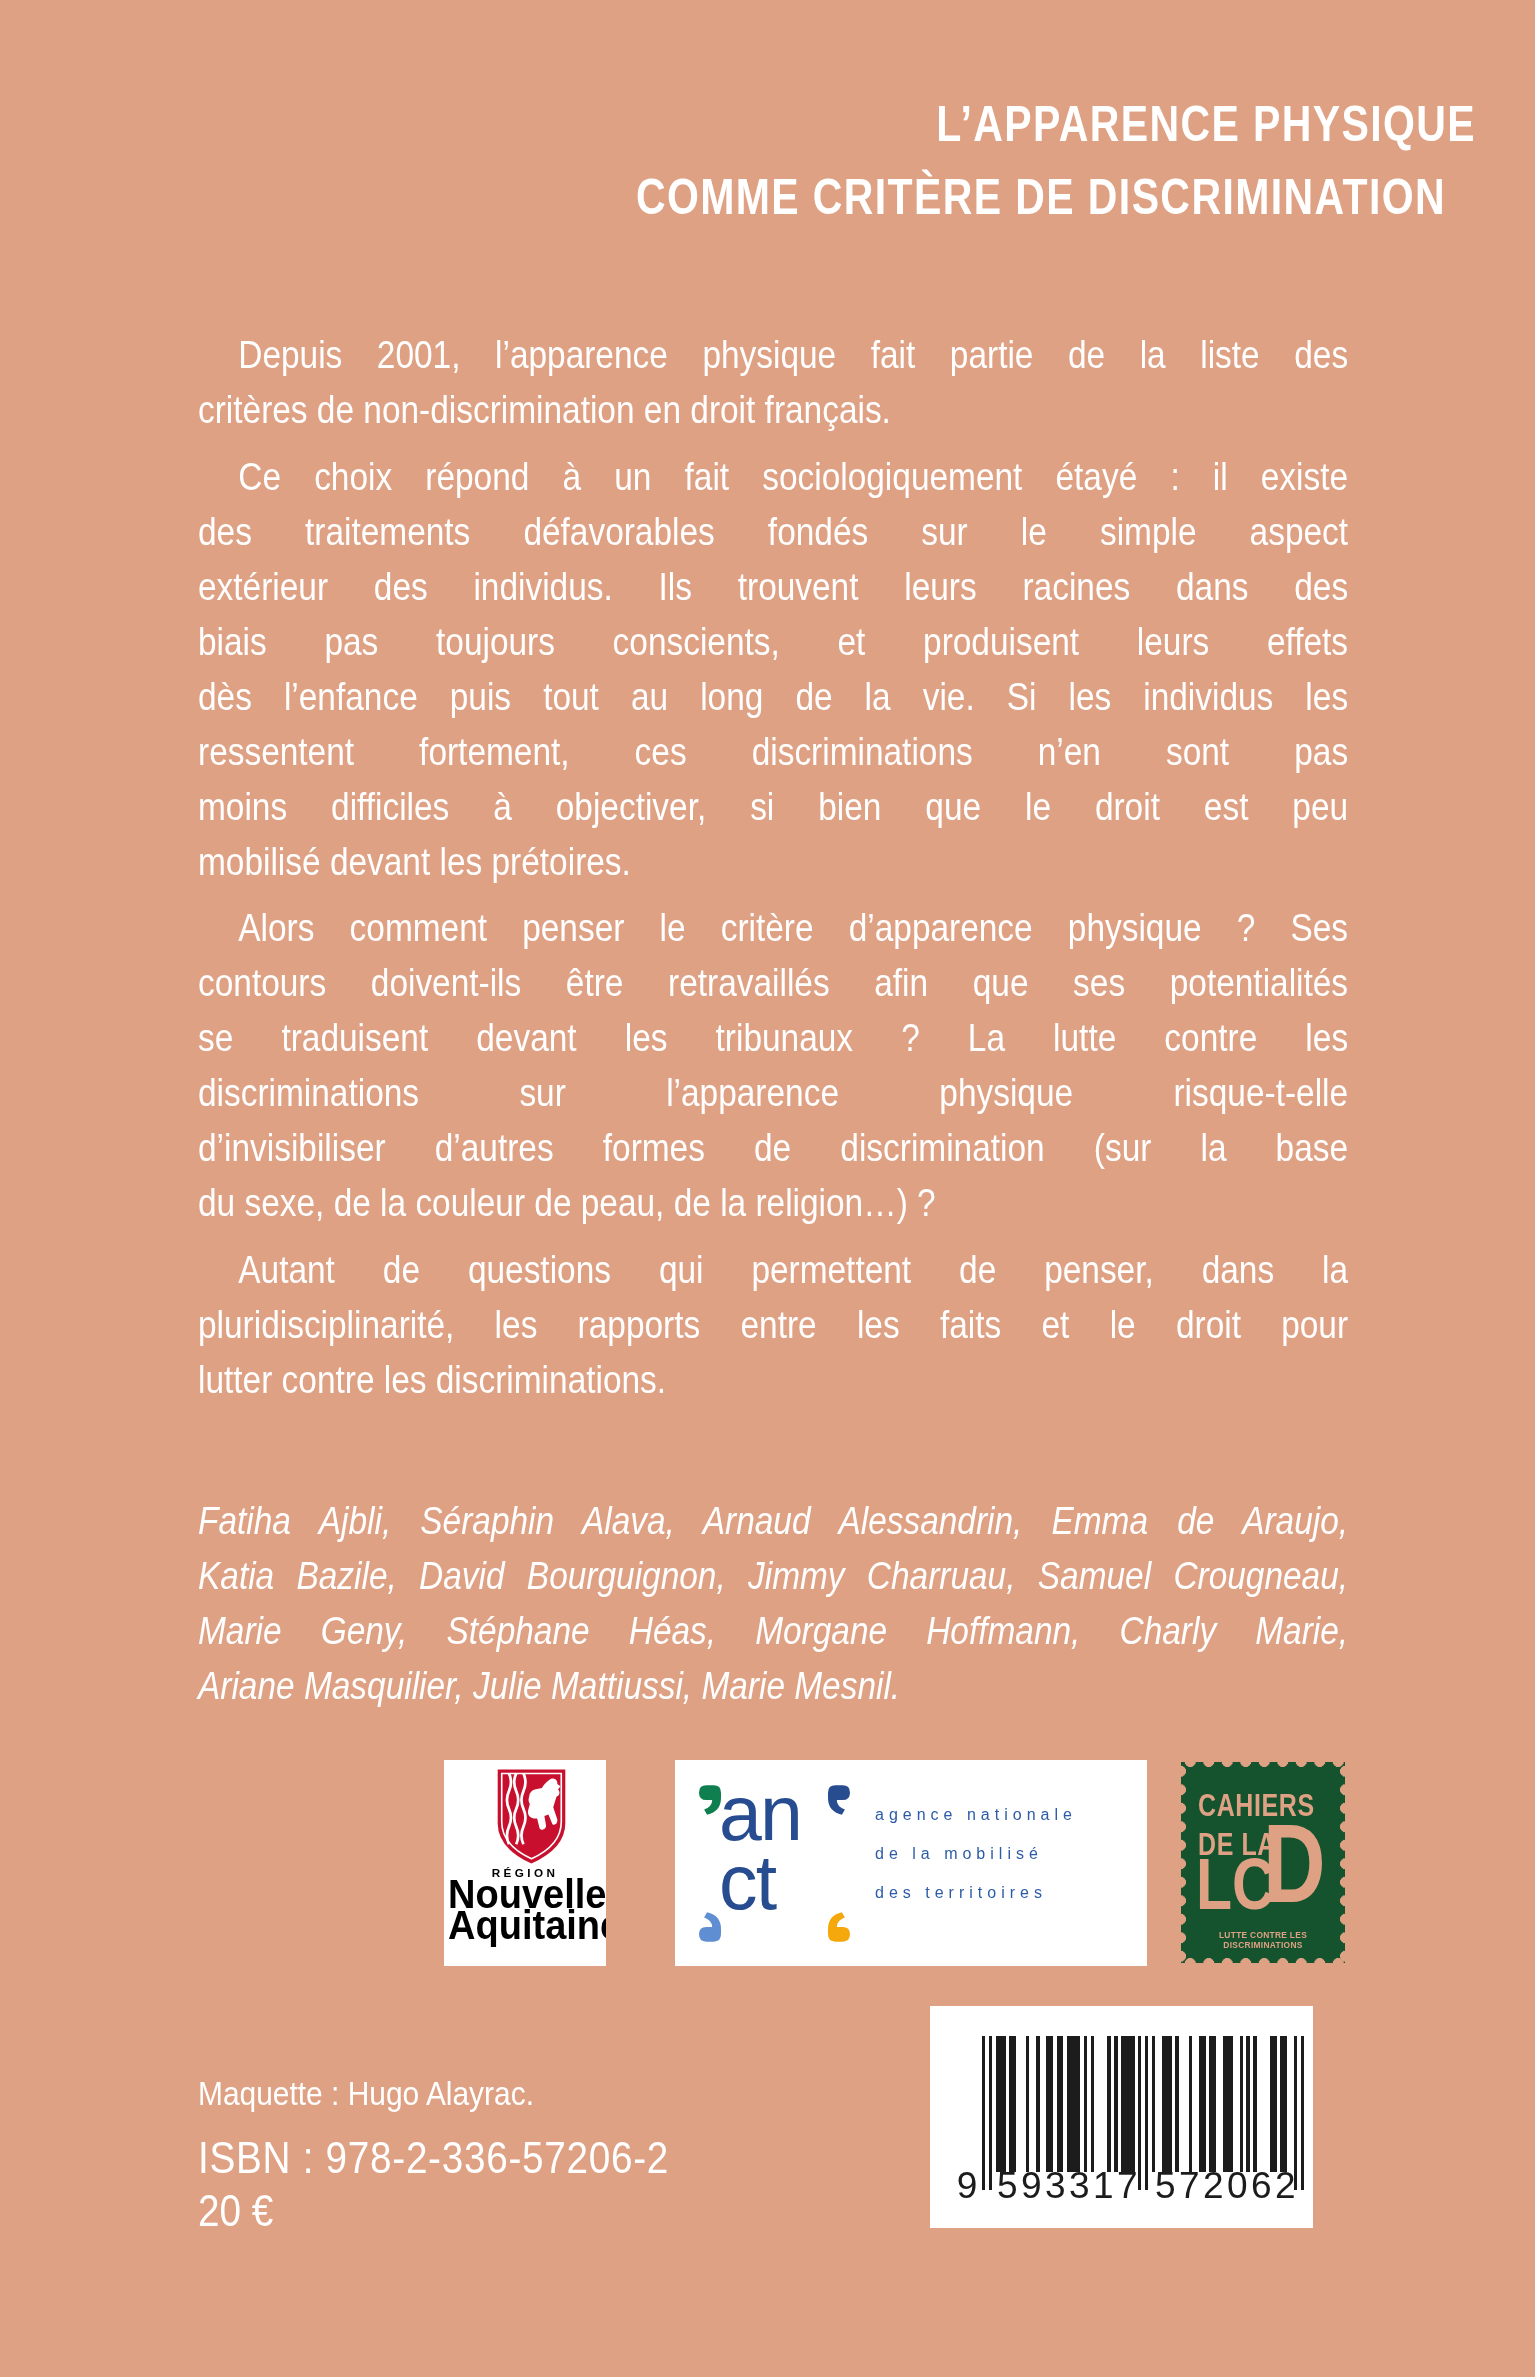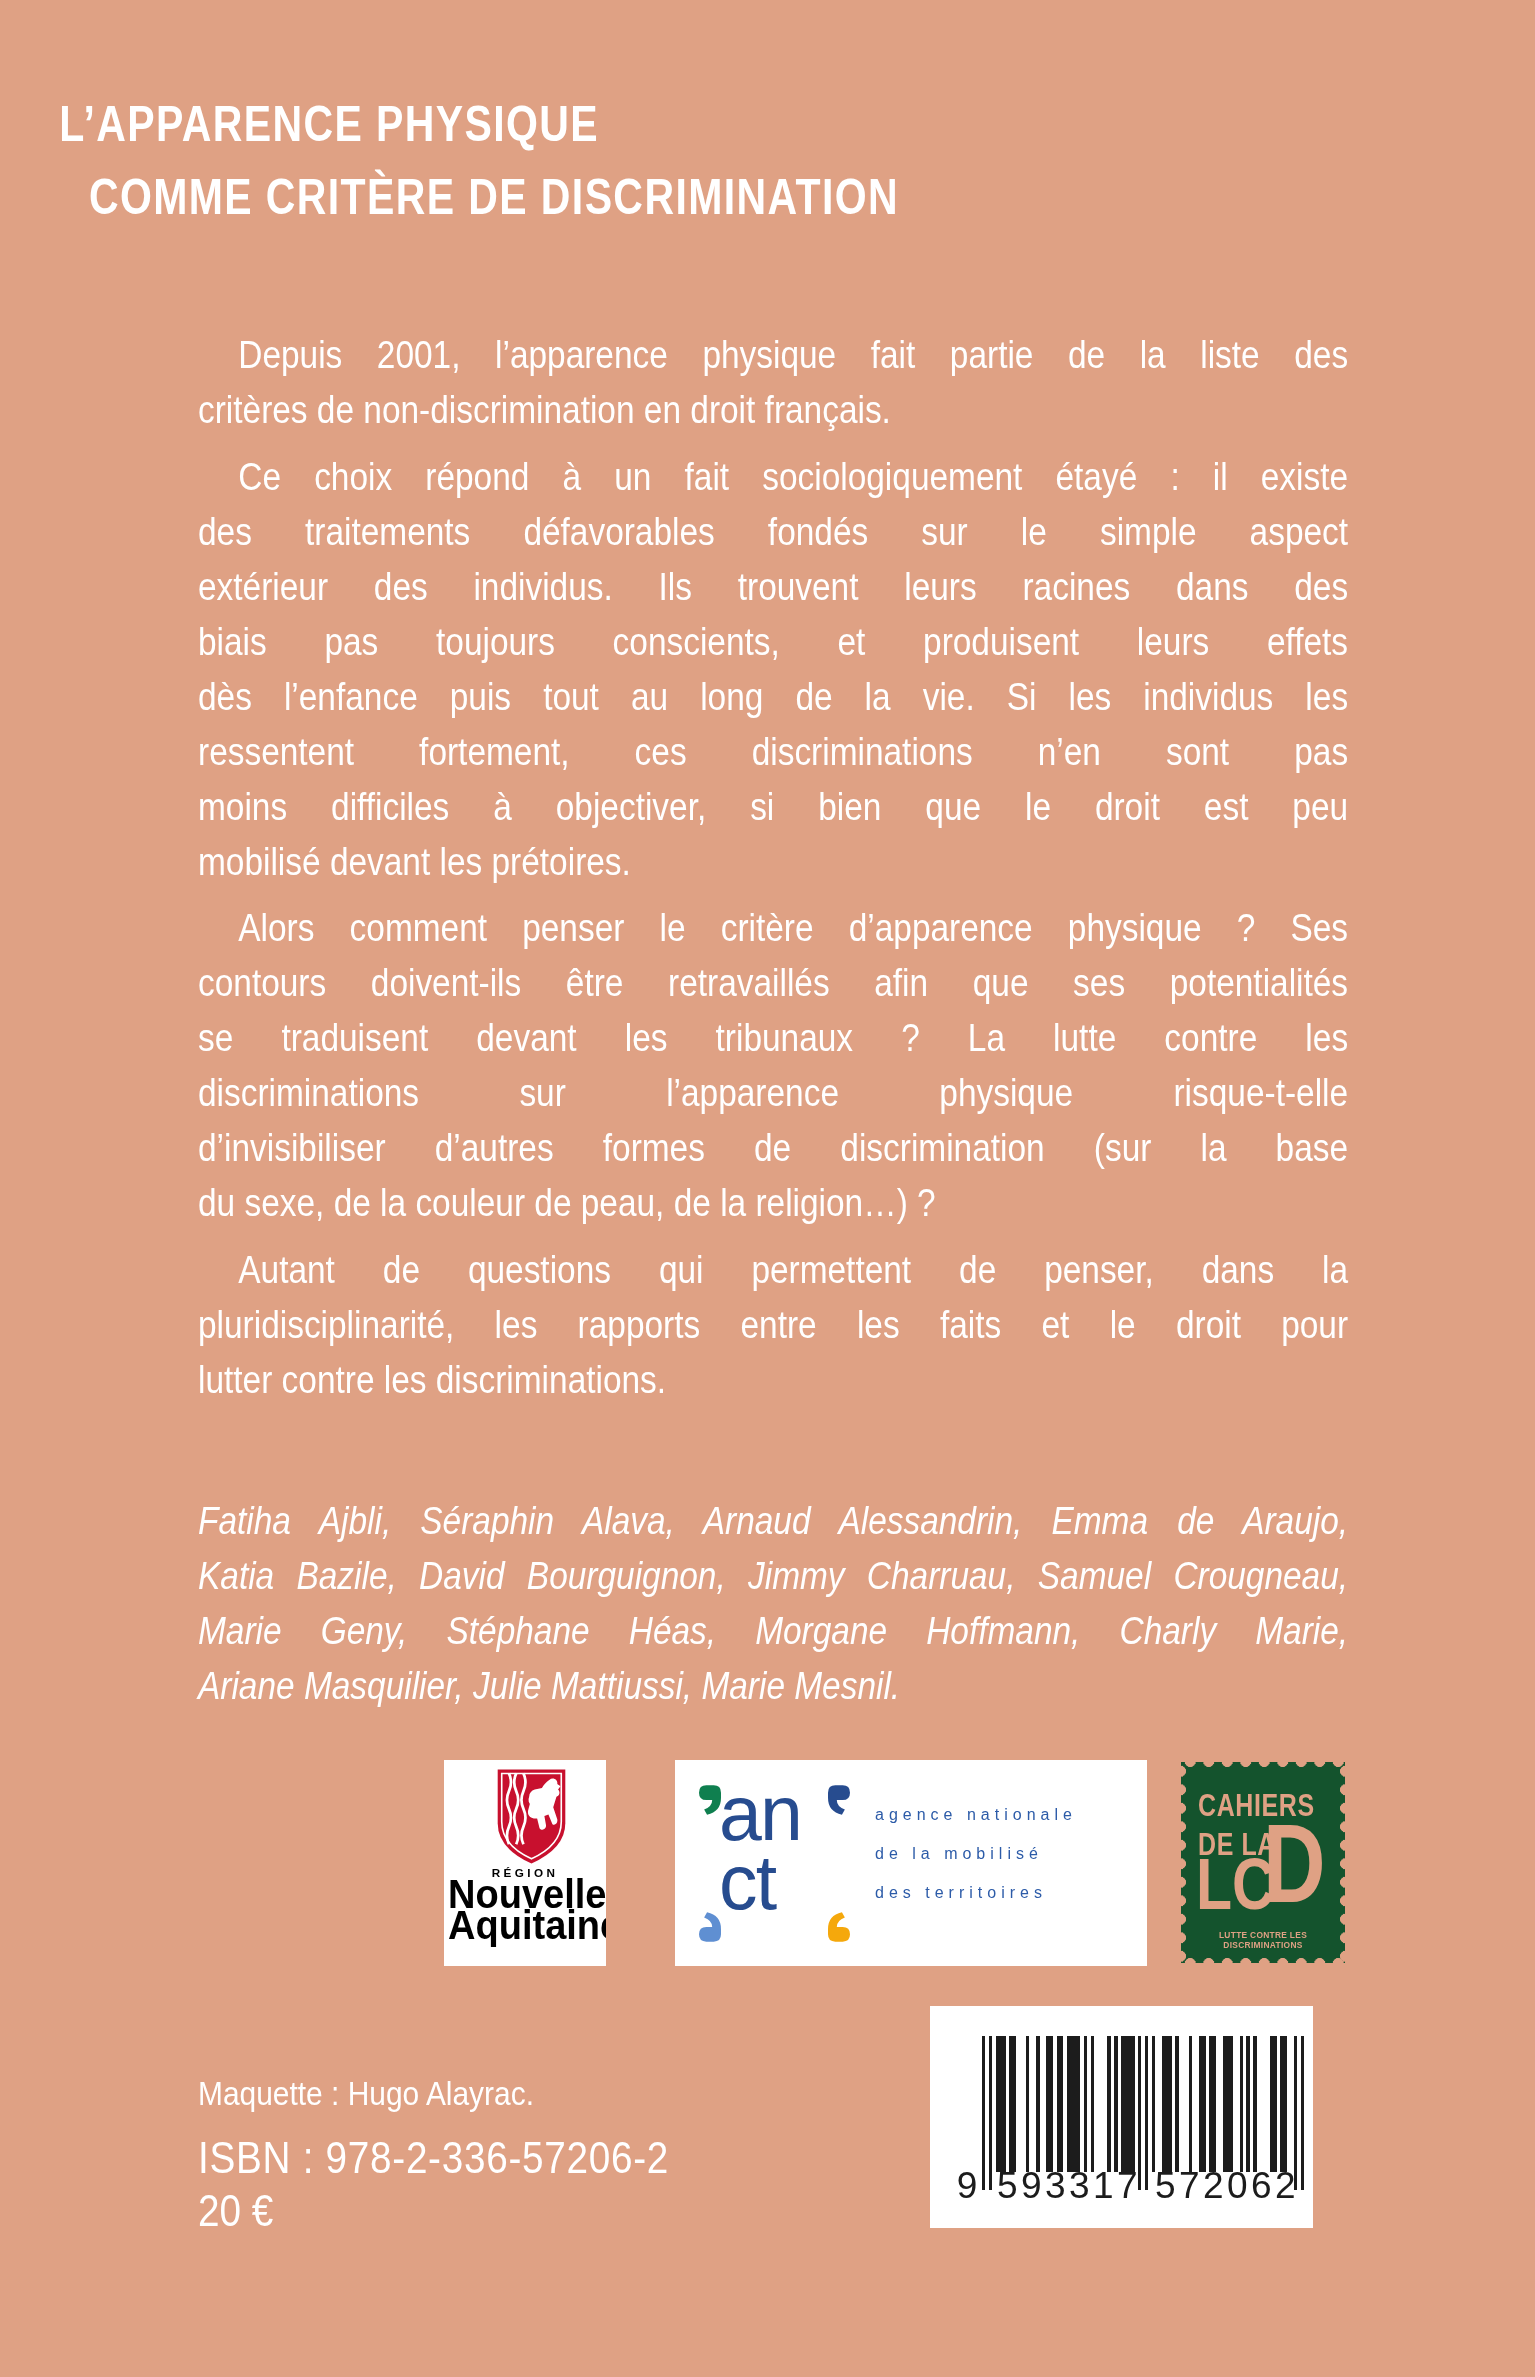--- a/index.html
+++ b/index.html
@@ -7,21 +7,21 @@
     position: relative;
     width: 1535px;
     height: 2377px;
     background: #dfa184;
     font-family: "Liberation Sans", sans-serif;
     color: #ffffff;
     overflow: hidden;
   }
 
   
-  .title-block { position: absolute; top: 94px; left: 0; width: 100%; text-align: left; text-decoration: underline; }
+  .title-block { position: absolute; top: 94px; left: 0; width: 100%; text-align: right; text-decoration: underline; }
   .title-line-wrap { line-height: 60px; }
   .title-line {
     display: inline-block;
     font-size: 50px;
     font-weight: bold;
     letter-spacing: 1.7px;
     white-space: nowrap;
     transform: scaleX(0.82);
     transform-origin: 50% 50%;
   }

